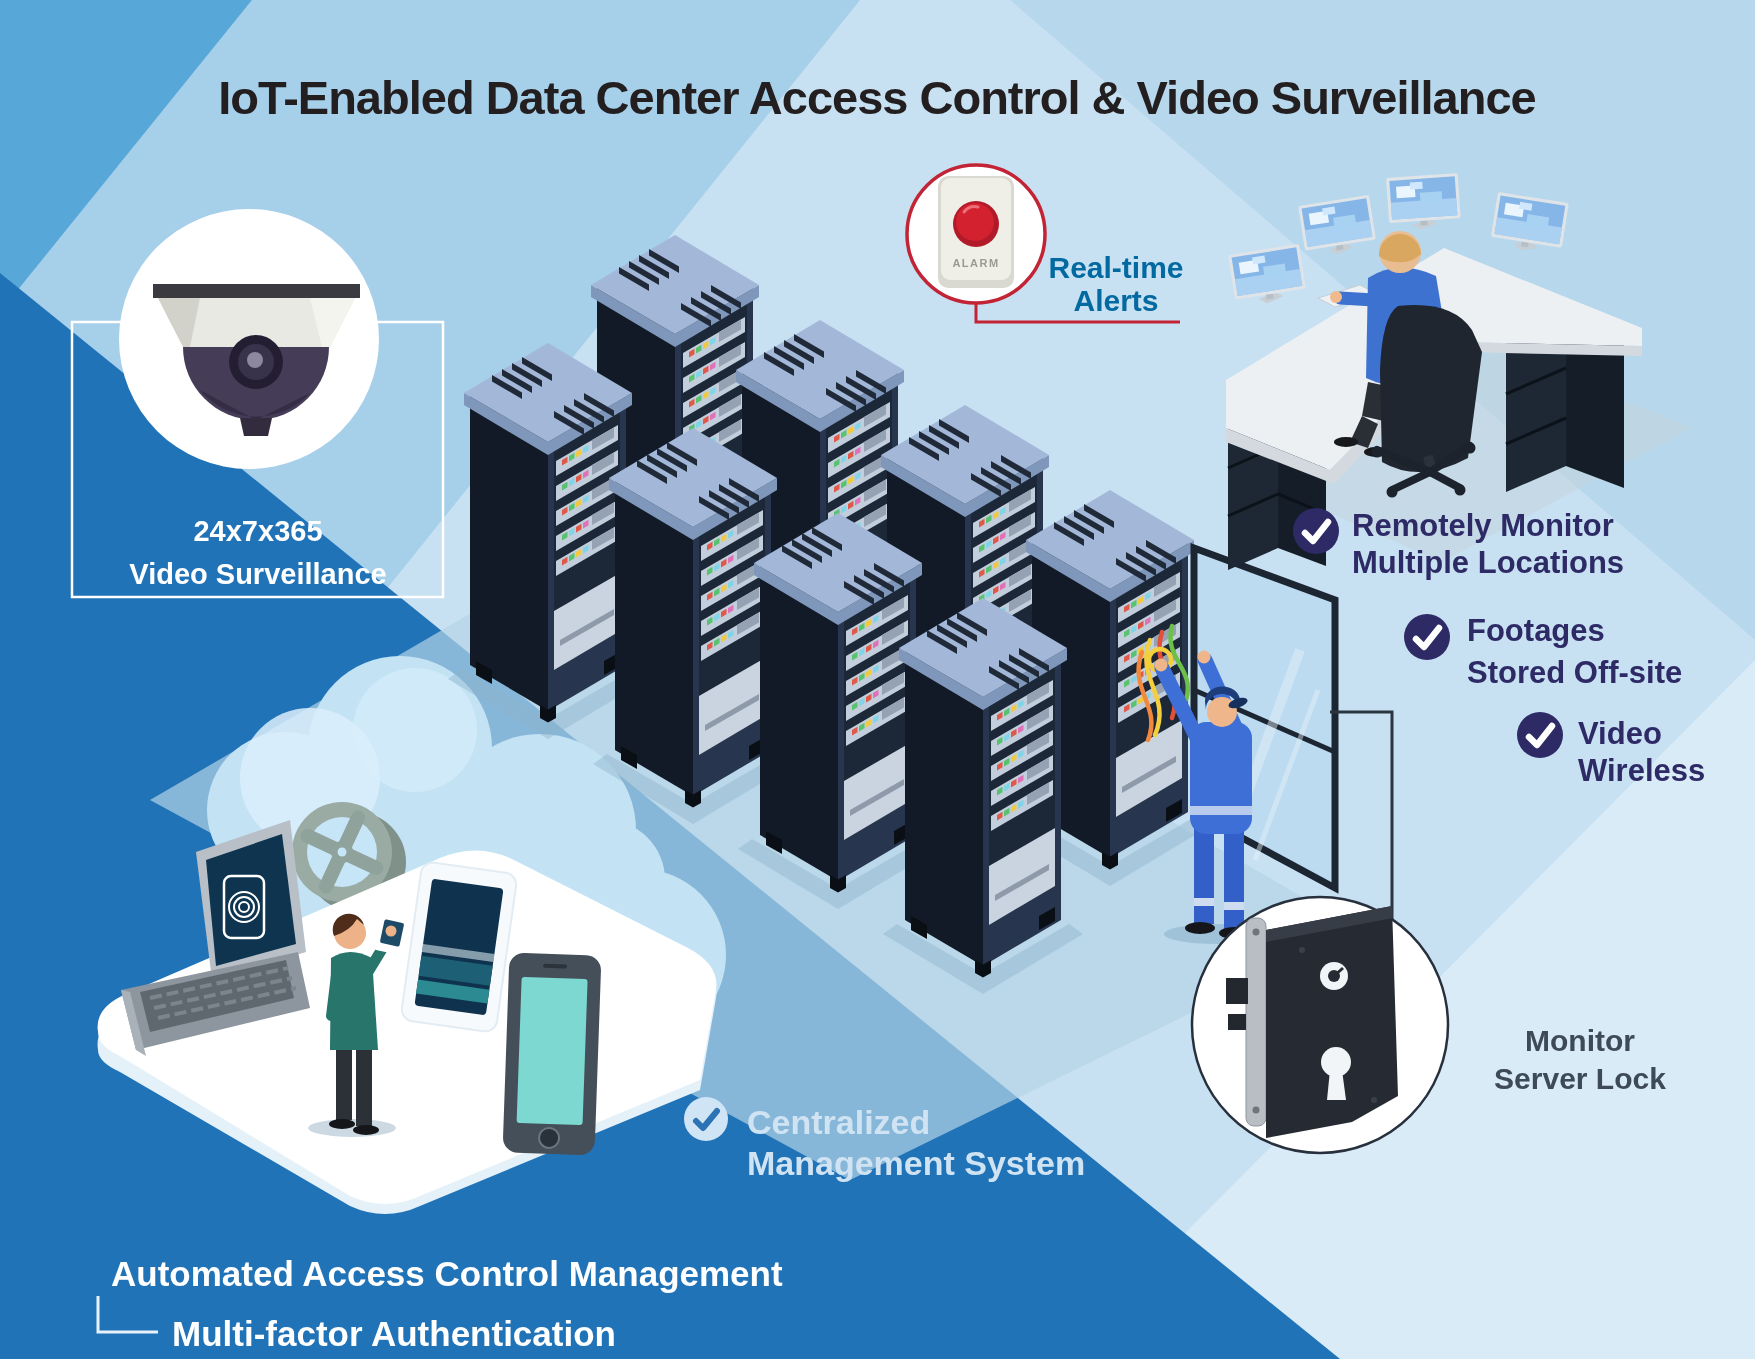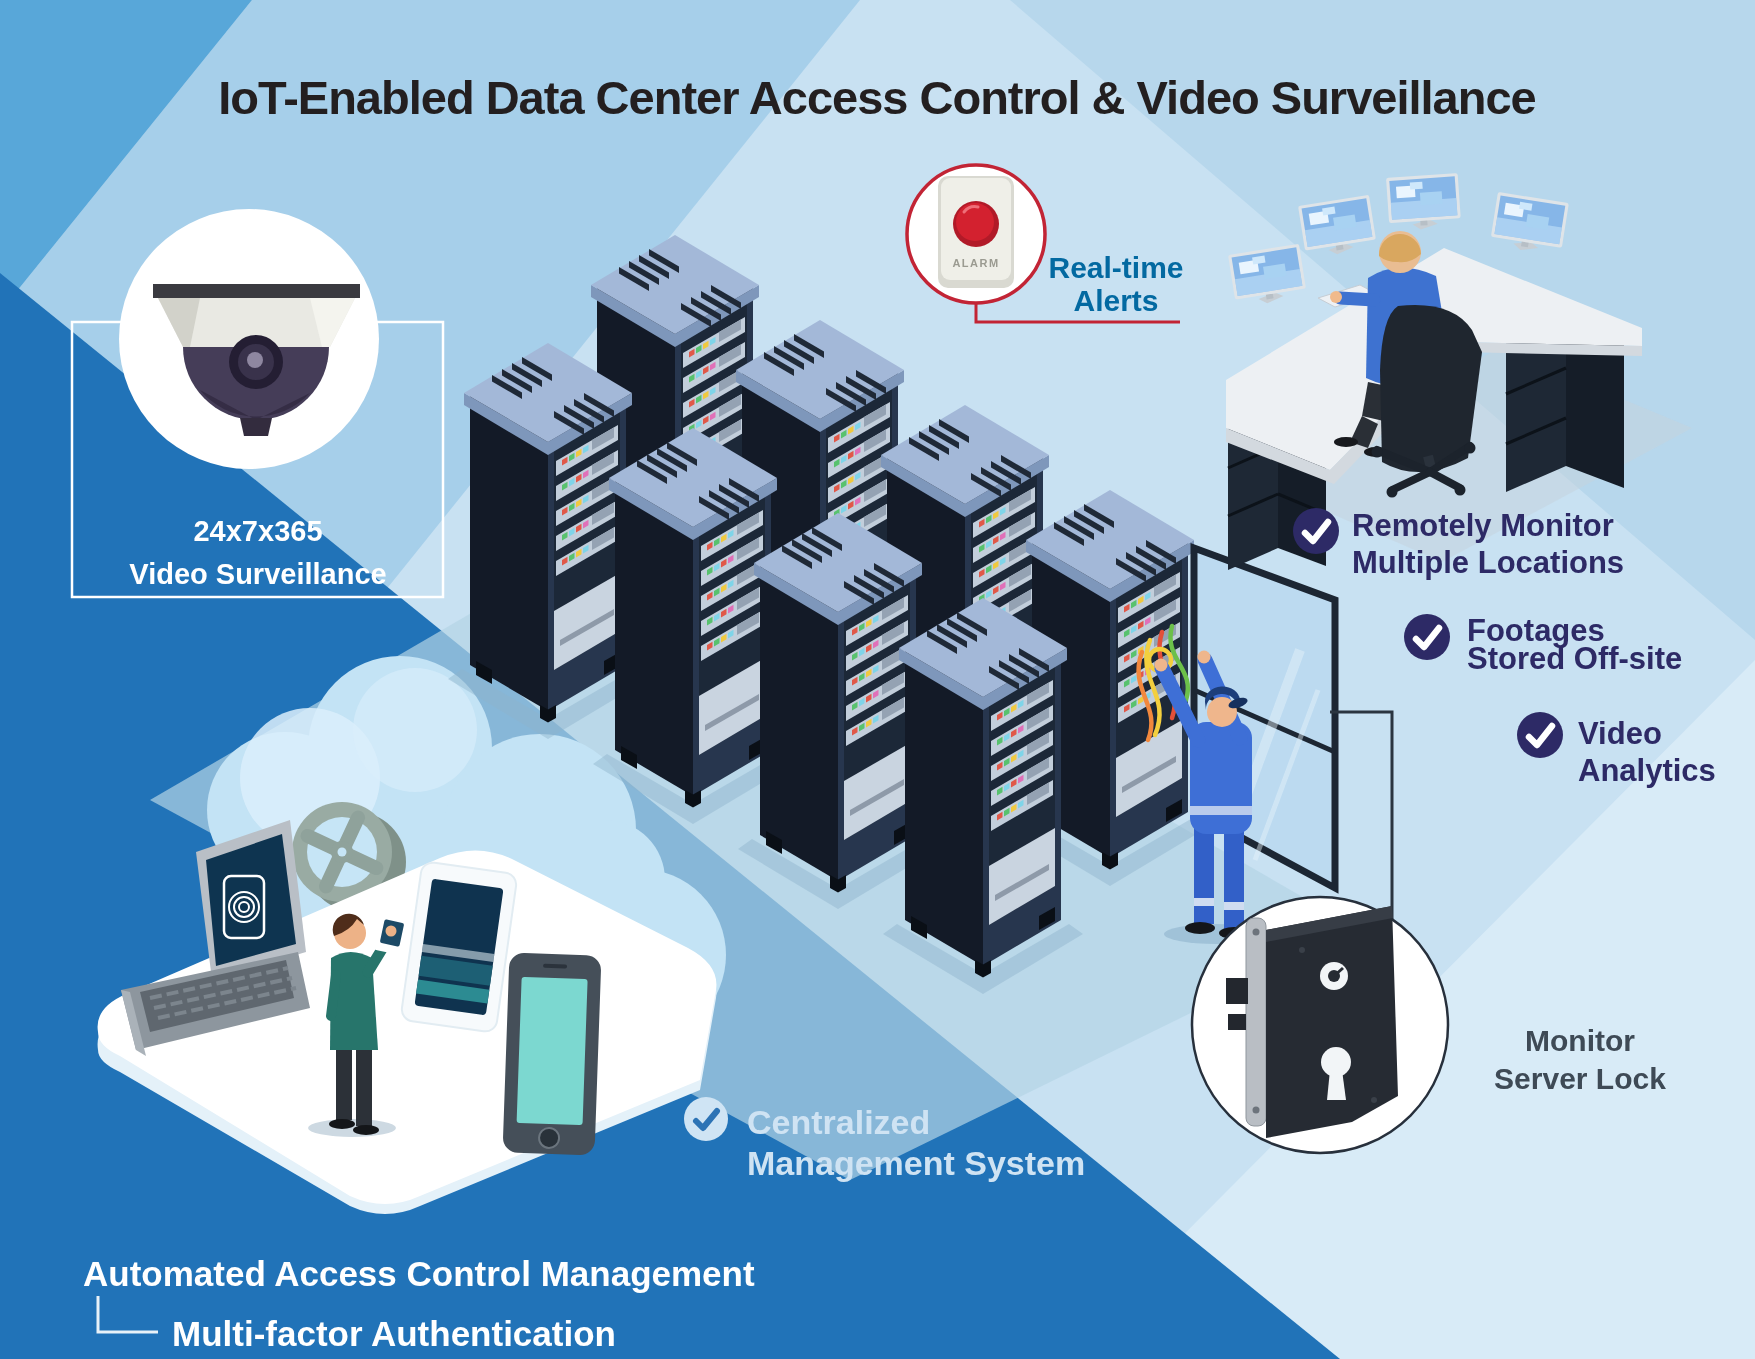--- a/index.html
+++ b/index.html
@@ -347,27 +347,27 @@
 
 <div class="txt alarmlbl center" style="left:976px;top:263px;">ALARM</div>
 
 <div class="txt alert center" style="left:1116px;top:268px;">Real-time</div>
 <div class="txt alert center" style="left:1116px;top:301px;">Alerts</div>
 
 <div class="txt feat leftanch" style="left:1352px;top:525px;text-align:center;">Remotely Monitor</div>
 <div class="txt feat leftanch" style="left:1352px;top:562px;">Multiple Locations</div>
 
 <div class="txt feat leftanch" style="left:1467px;top:630px;">Footages</div>
-<div class="txt feat leftanch" style="left:1467px;top:658px;text-align:center;">Stored Off-site</div>
+<div class="txt feat leftanch" style="left:1467px;top:672px;text-align:center;">Stored Off-site</div>
 
 <div class="txt feat leftanch" style="left:1578px;top:733px;">Video</div>
-<div class="txt feat leftanch" style="left:1578px;top:770px;">Analytics</div>
+<div class="txt feat leftanch" style="left:1578px;top:770px;">Wireless</div>
 
 <div class="txt lock center" style="left:1580px;top:1041px;">Monitor</div>
 <div class="txt lock center" style="left:1580px;top:1079px;text-align:center;">Server Lock</div>
 
 <div class="txt cms leftanch" style="left:747px;top:1122px;">Centralized</div>
 <div class="txt cms leftanch" style="left:747px;top:1163px;">Management System</div>
 
-<div class="txt botwhite leftanch" style="left:83px;top:1273px;">Automated Access Control Management</div>
+<div class="txt botwhite leftanch" style="left:111px;top:1273px;">Automated Access Control Management</div>
 <div class="txt botwhite leftanch" style="left:172px;top:1333px;">Multi-factor Authentication</div>
 
 </div>
 
 </body></html>

